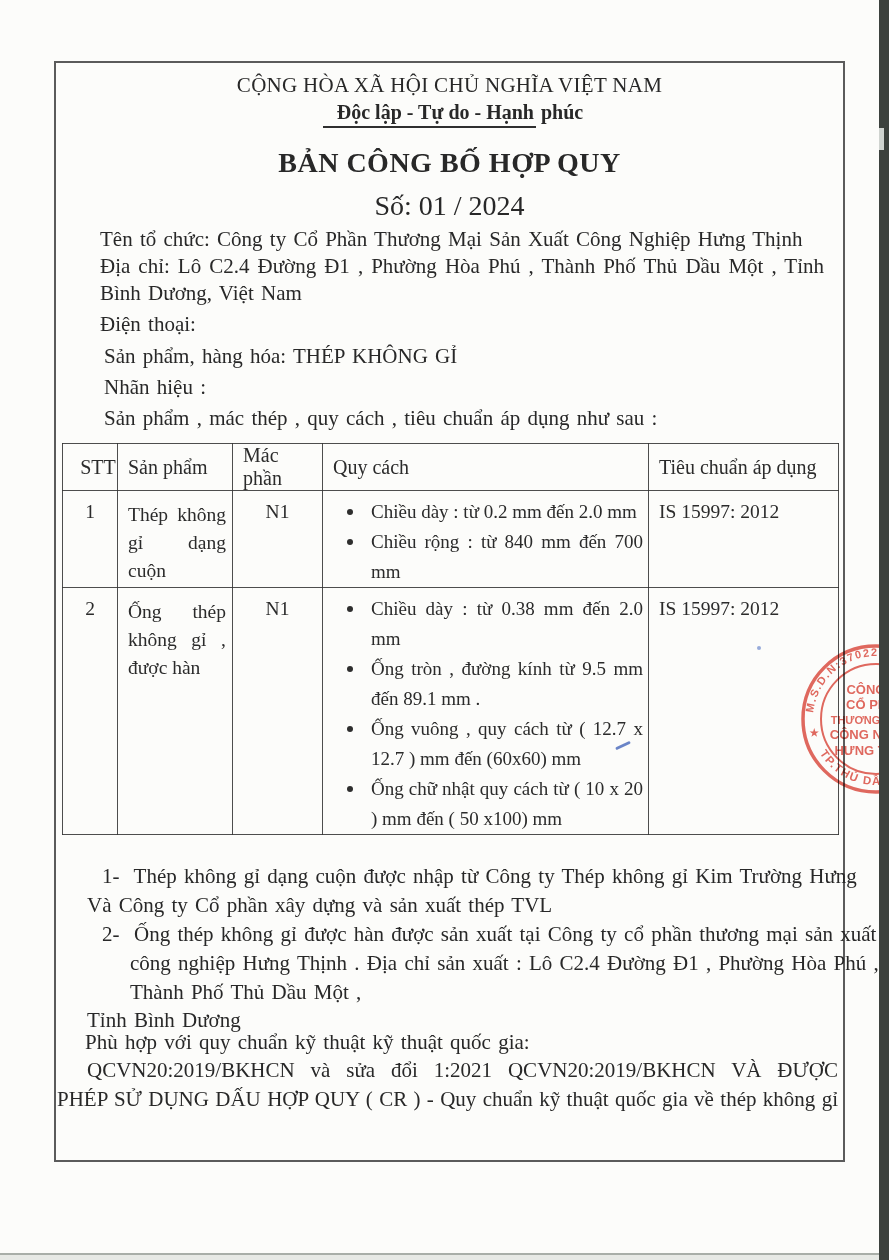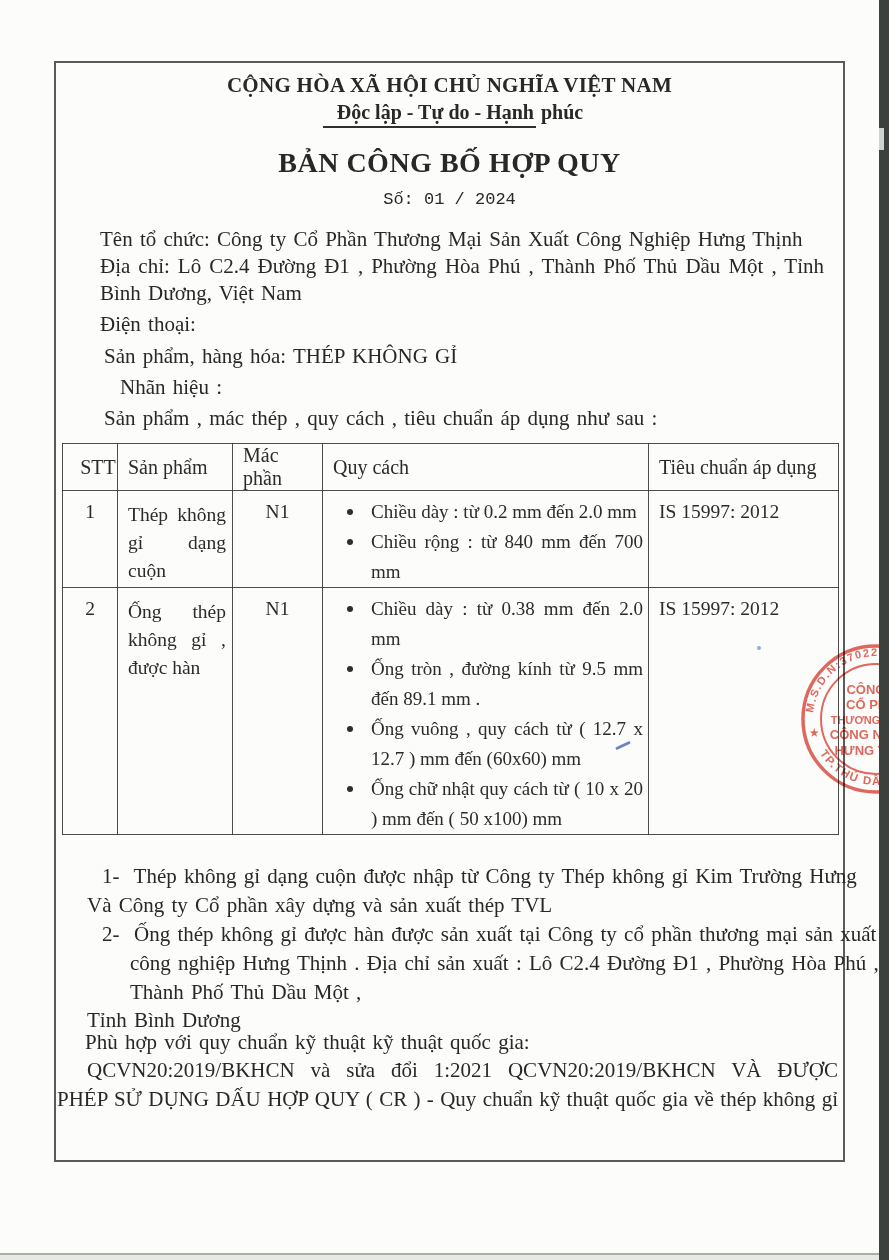--- a/index.html
+++ b/index.html
@@ -7,25 +7,25 @@
     width:889px;height:1260px;position:relative;overflow:hidden;
     background:#fcfcfa;
     font-family:"Liberation Serif","DejaVu Serif",serif;
     color:#282828;
   }
   .frame{
     position:absolute;left:54px;top:61px;width:787px;height:1097px;
     border:2px solid rgba(62,62,62,.85);background:transparent;
   }
   .hdr-wrap{position:absolute;left:54px;top:0;width:791px;text-align:center;padding-left:26px;box-sizing:border-box;}
-  .nat{position:absolute;left:0;right:0;top:73px;font-weight:bold;font-size:21px;letter-spacing:.3px;}
+  .nat{position:absolute;left:0;right:0;top:73px;font-weight:normal;font-size:21px;letter-spacing:.3px;}
   .motto{position:absolute;left:0;right:0;top:101px;font-weight:bold;font-size:20px;margin-left:7px;}
   .motto-u{border-bottom:2.5px solid #2f2f2f;padding:0 2px 3px 14px;}
   .doc-title{position:absolute;left:0;right:0;top:147px;font-weight:bold;font-size:28px;letter-spacing:.5px;}
-  .doc-num{position:absolute;left:0;right:0;top:190px;font-size:17px;font-family:Liberation Mono, monospace;}
+  .doc-num{position:absolute;left:0;right:0;top:190px;font-size:28px;}
   .line{position:absolute;font-size:21px;word-spacing:2px;white-space:pre;text-align:right;}
   .just-last{white-space:normal;text-align:justify;text-align-last:justify;word-spacing:normal;}
   .bold{font-weight:normal;}
   
   .tbl{position:absolute;left:62px;top:443px;border-collapse:collapse;table-layout:fixed;font-size:19.5px;color:#2b2b2b;}
   .tbl td{border:1.6px solid rgba(52,52,52,.88);vertical-align:top;padding:0;}
   .tbl tr.hrow td{height:44px;vertical-align:middle;padding-left:10px;font-size:20px;}
   .tbl tr.hrow td.c{text-align:center;padding-left:16px;}
   .cell-stt{text-align:center;padding-top:10px !important;}
   .cell-prod div{width:98px;padding:10px 0 0 10px;text-align:justify;line-height:28px;}
@@ -57,21 +57,21 @@
   <div class="motto"><span class="motto-u">Độc lập - Tự do - Hạnh</span><span> phúc</span></div>
   <div class="doc-title">BẢN CÔNG BỐ HỢP QUY</div>
   <div class="doc-num">Số: 01 / 2024</div>
 </div>
 
 <div class="line" style="left:100px;top:227px;">Tên tổ chức: Công ty Cổ Phần Thương Mại Sản Xuất Công Nghiệp Hưng Thịnh</div>
 <div class="line just-last" style="left:100px;top:254px;width:724px;">Địa chỉ: Lô C2.4 Đường Đ1 , Phường Hòa Phú , Thành Phố Thủ Dầu Một , Tỉnh</div>
 <div class="line" style="left:100px;top:281px;">Bình Dương, Việt Nam</div>
 <div class="line" style="left:100px;top:312px;">Điện thoại:</div>
 <div class="line" style="left:104px;top:344px;"><span>Sản phẩm, hàng hóa: </span><span class="bold">THÉP KHÔNG GỈ</span></div>
-<div class="line" style="left:104px;top:375px;margin-left:16px;">Nhãn hiệu :</div>
+<div class="line" style="left:104px;top:375px;">Nhãn hiệu :</div>
 <div class="line" style="left:104px;top:406px;">Sản phẩm , mác thép , quy cách , tiêu chuẩn áp dụng như sau :</div>
 
 <table class="tbl">
   <colgroup>
       <col style="width:55px">
       <col style="width:115px">
       <col style="width:90px">
       <col style="width:326px">
       <col style="width:190px">
     </colgroup>

